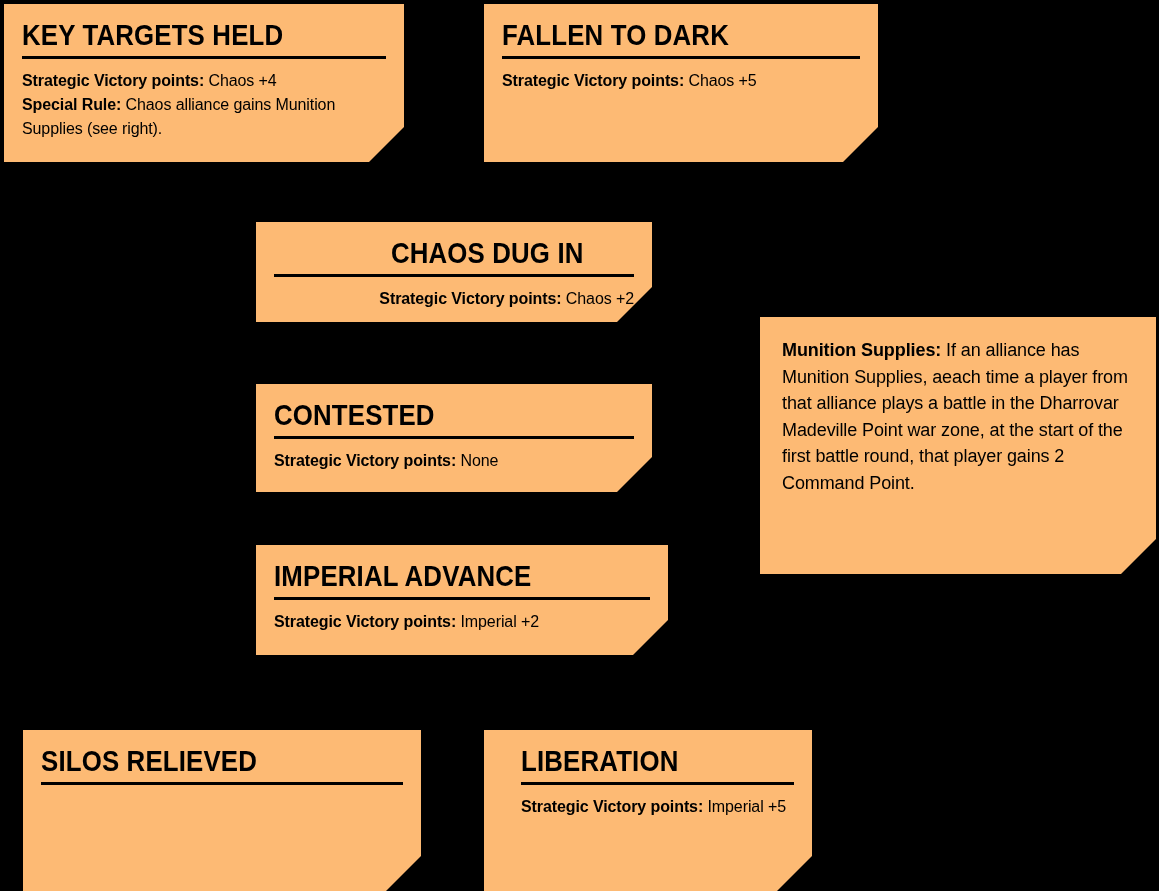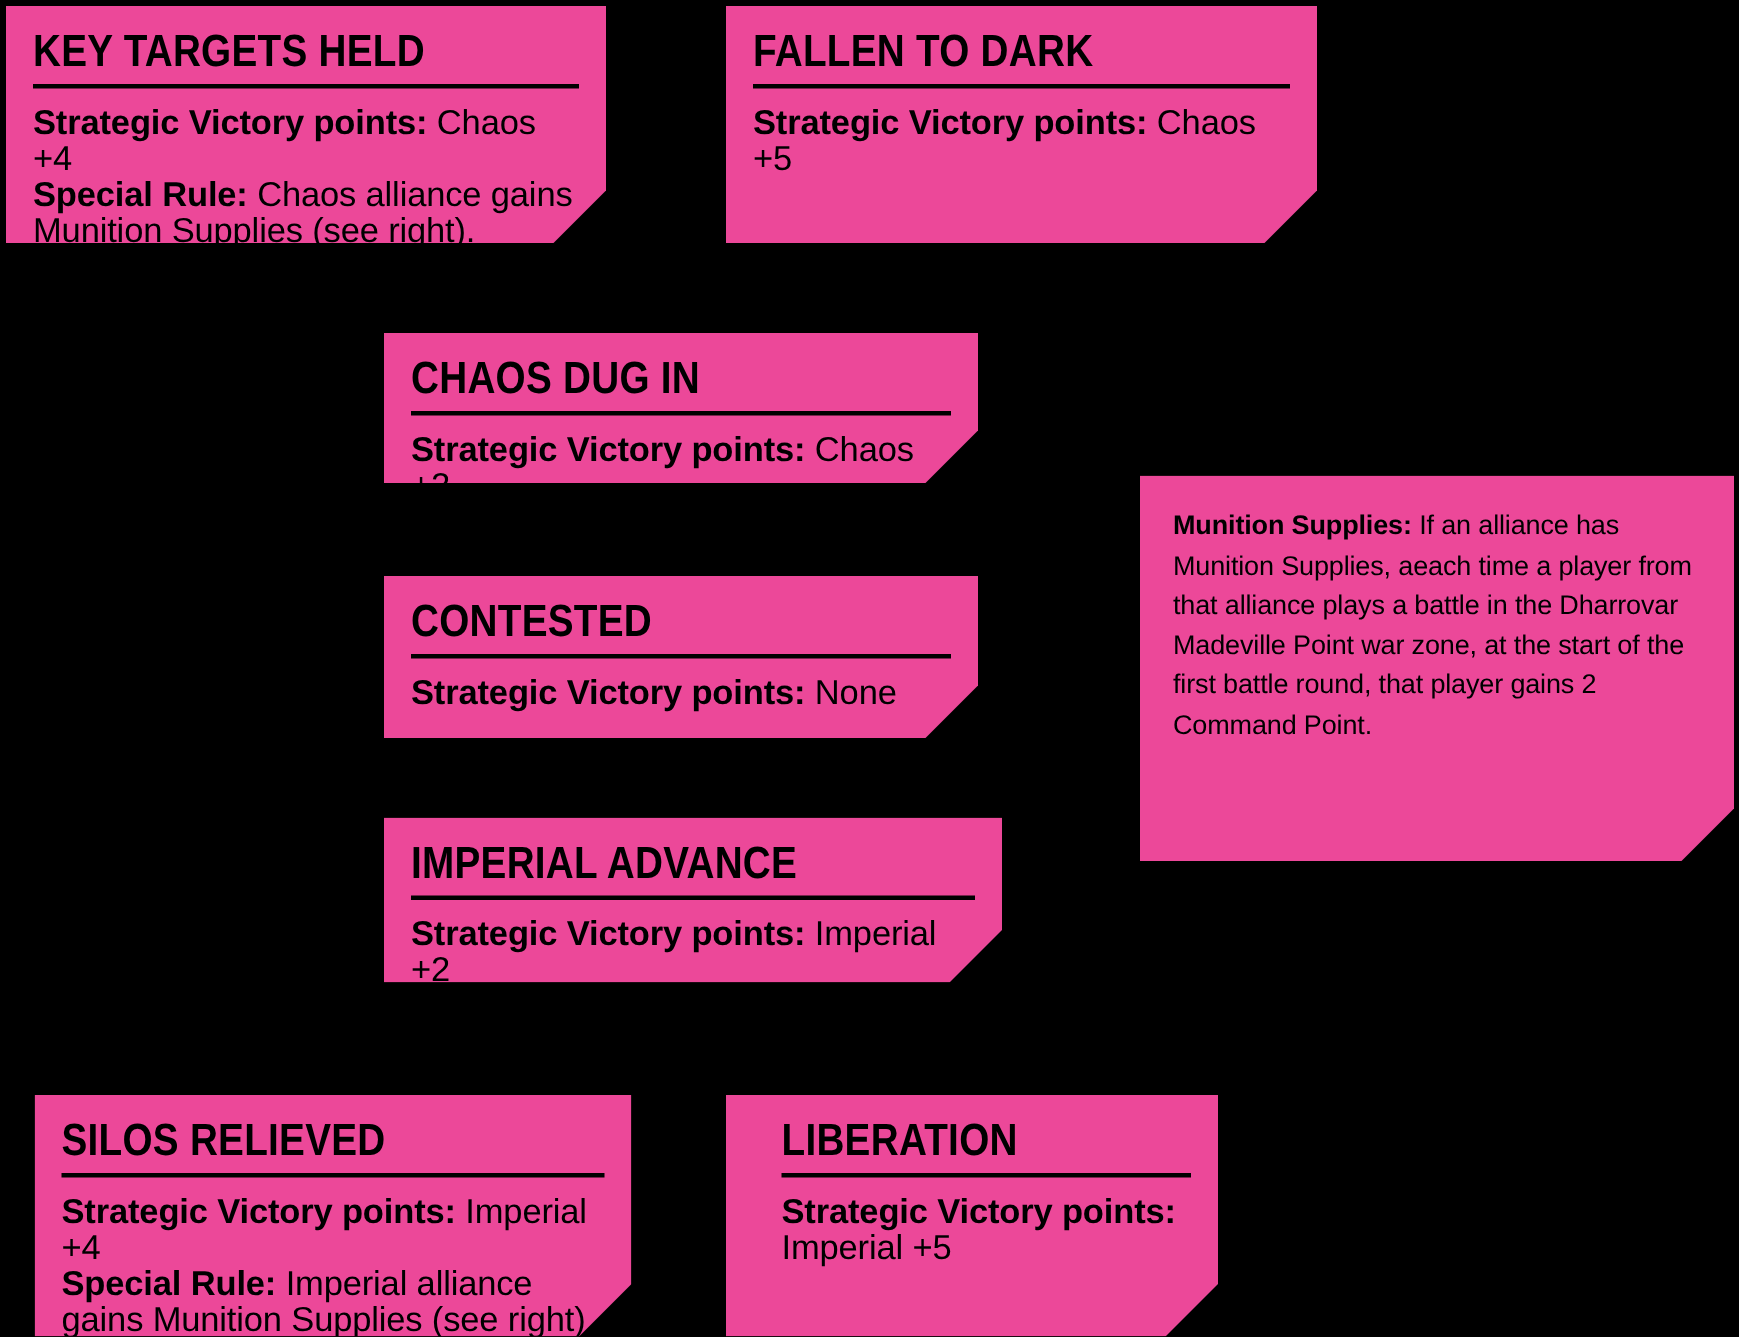--- a/index.html
+++ b/index.html
@@ -12,21 +12,21 @@
     height: 891px;
     position: relative;
     overflow: hidden;
     font-family: "Liberation Sans", sans-serif;
     -webkit-font-smoothing: antialiased;
   }
 
   
   .card {
     position: absolute;
-    background: #ec4899;
+    background: #fdba74;
     color: #000000;
     box-sizing: border-box;
     
     clip-path: polygon(0 0, 100% 0, 100% calc(100% - 35px), calc(100% - 35px) 100%, 0 100%);
   }
   .card-inner {
     padding: 14px 18px 10px 18px;
   }
 
   .card-title {
@@ -42,21 +42,21 @@
     margin: 0 0 4px 0;
   }
 
   .title-rule {
     height: 3px;
     background: #000000;
     margin: 2px 0 10px 0;
   }
 
   .card-body {
-    font-size: 23px;
+    font-size: 16px;
     line-height: 24px;
     letter-spacing: -0.1px;
   }
   .card-body p {
     margin: 0;
   }
   .card-body .lbl {
     font-weight: 700;
   }
   .spacer-line {
@@ -64,21 +64,21 @@
   }
 
   
   #card-key-targets-held {
     left: 4px;  top: 4px;  width: 400px;  height: 158px;
   }
   #card-fallen-to-dark {
     left: 484px; top: 4px; width: 394px; height: 158px;
   }
   #card-chaos-dug-in {
-    left: 256px; top: 222px; width: 396px; height: 100px;
+    left: 256px; top: 222px; width: 396px; height: 100px; text-align: right;
   }
   #card-contested {
     left: 256px; top: 384px; width: 396px; height: 108px;
   }
   #card-imperial-advance {
     left: 256px; top: 545px; width: 412px; height: 110px;
   }
   #card-munition-supplies {
     left: 760px; top: 317px; width: 396px; height: 257px;
   }
@@ -158,24 +158,20 @@
       <p><span class="lbl">Munition Supplies:</span> <span>If an alliance has Munition Supplies, aeach time a player from that alliance plays a battle in the Dharrovar Madeville Point war zone, at the start of the first battle round, that player gains 2 Command Point.</span></p>
       <div class="spacer-line"></div>
     </div>
   </div>
 </div>
 
 <div class="card" id="card-silos-relieved">
   <div class="card-inner">
     <h2 class="card-title">SILOS RELIEVED</h2>
     <div class="title-rule"></div>
-    <div class="card-body">
-      <p><span class="lbl">Strategic Victory points:</span> <span>Imperial +4</span></p>
-      <p><span class="lbl">Special Rule:</span> <span>Imperial alliance gains Munition Supplies (see right).</span></p>
-    </div>
   </div>
 </div>
 
 <div class="card" id="card-liberation">
   <div class="card-inner">
     <h2 class="card-title">LIBERATION</h2>
     <div class="title-rule"></div>
     <div class="card-body">
       <p><span class="lbl">Strategic Victory points:</span> <span>Imperial +5</span></p>
     </div>

